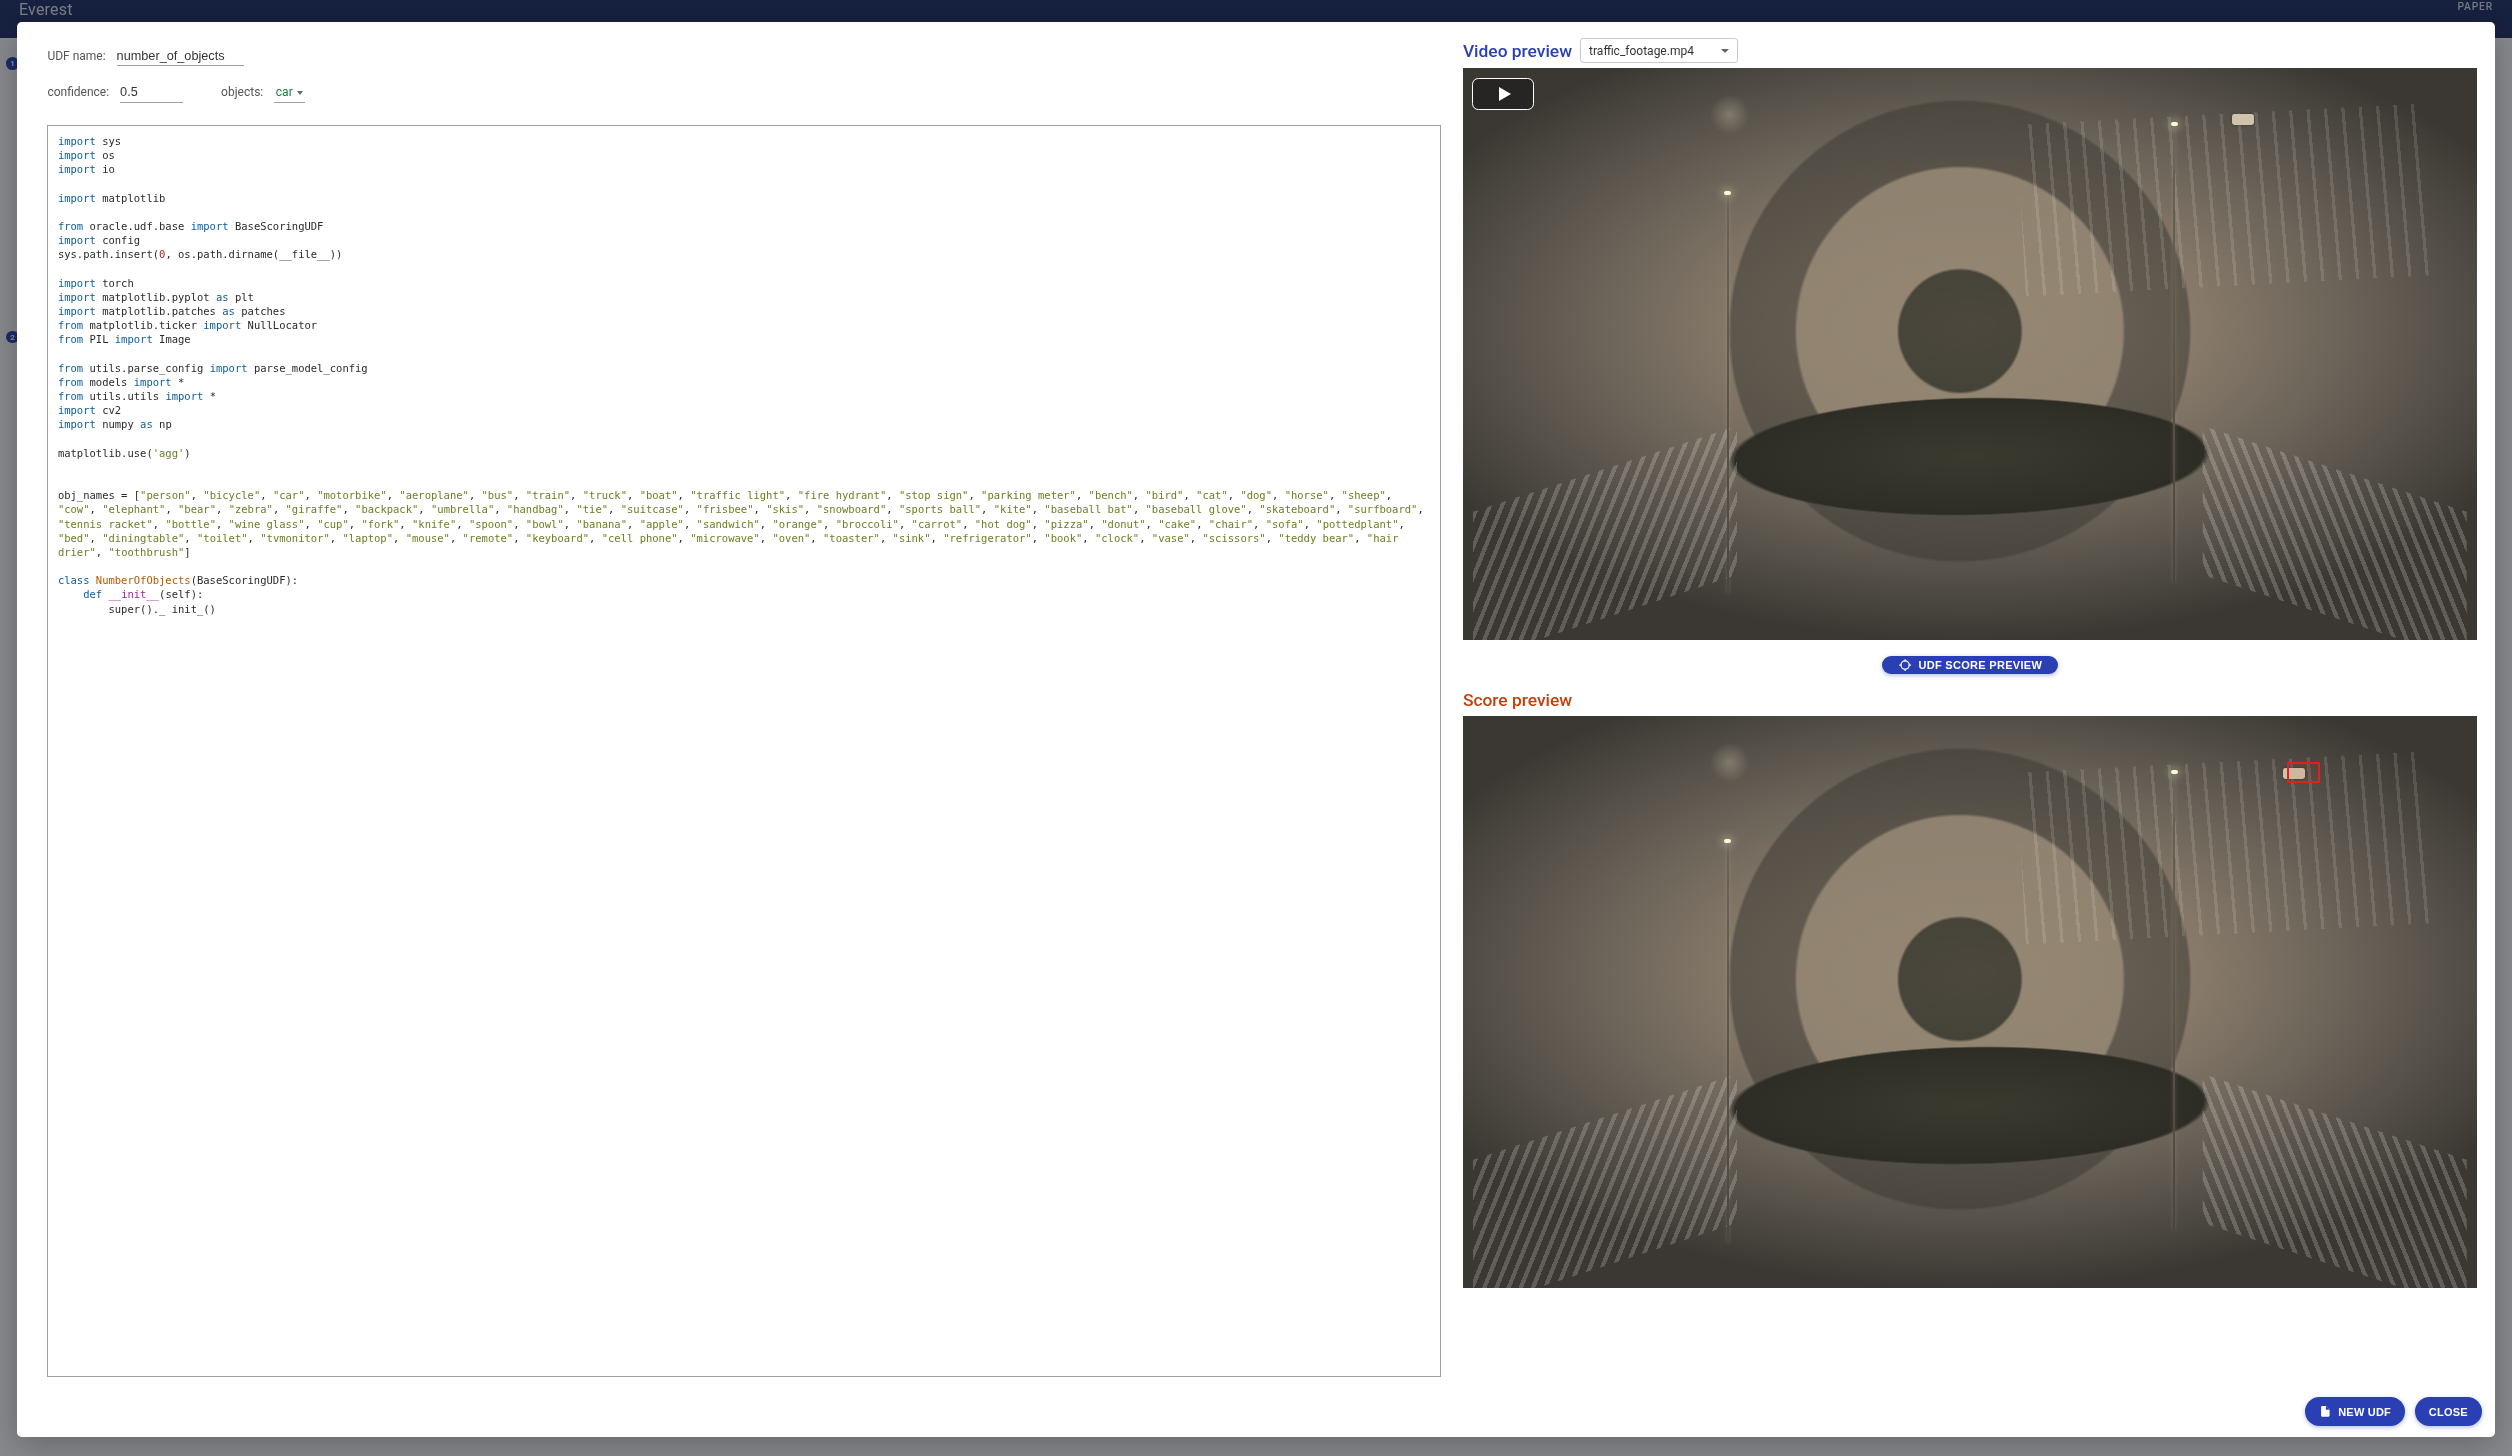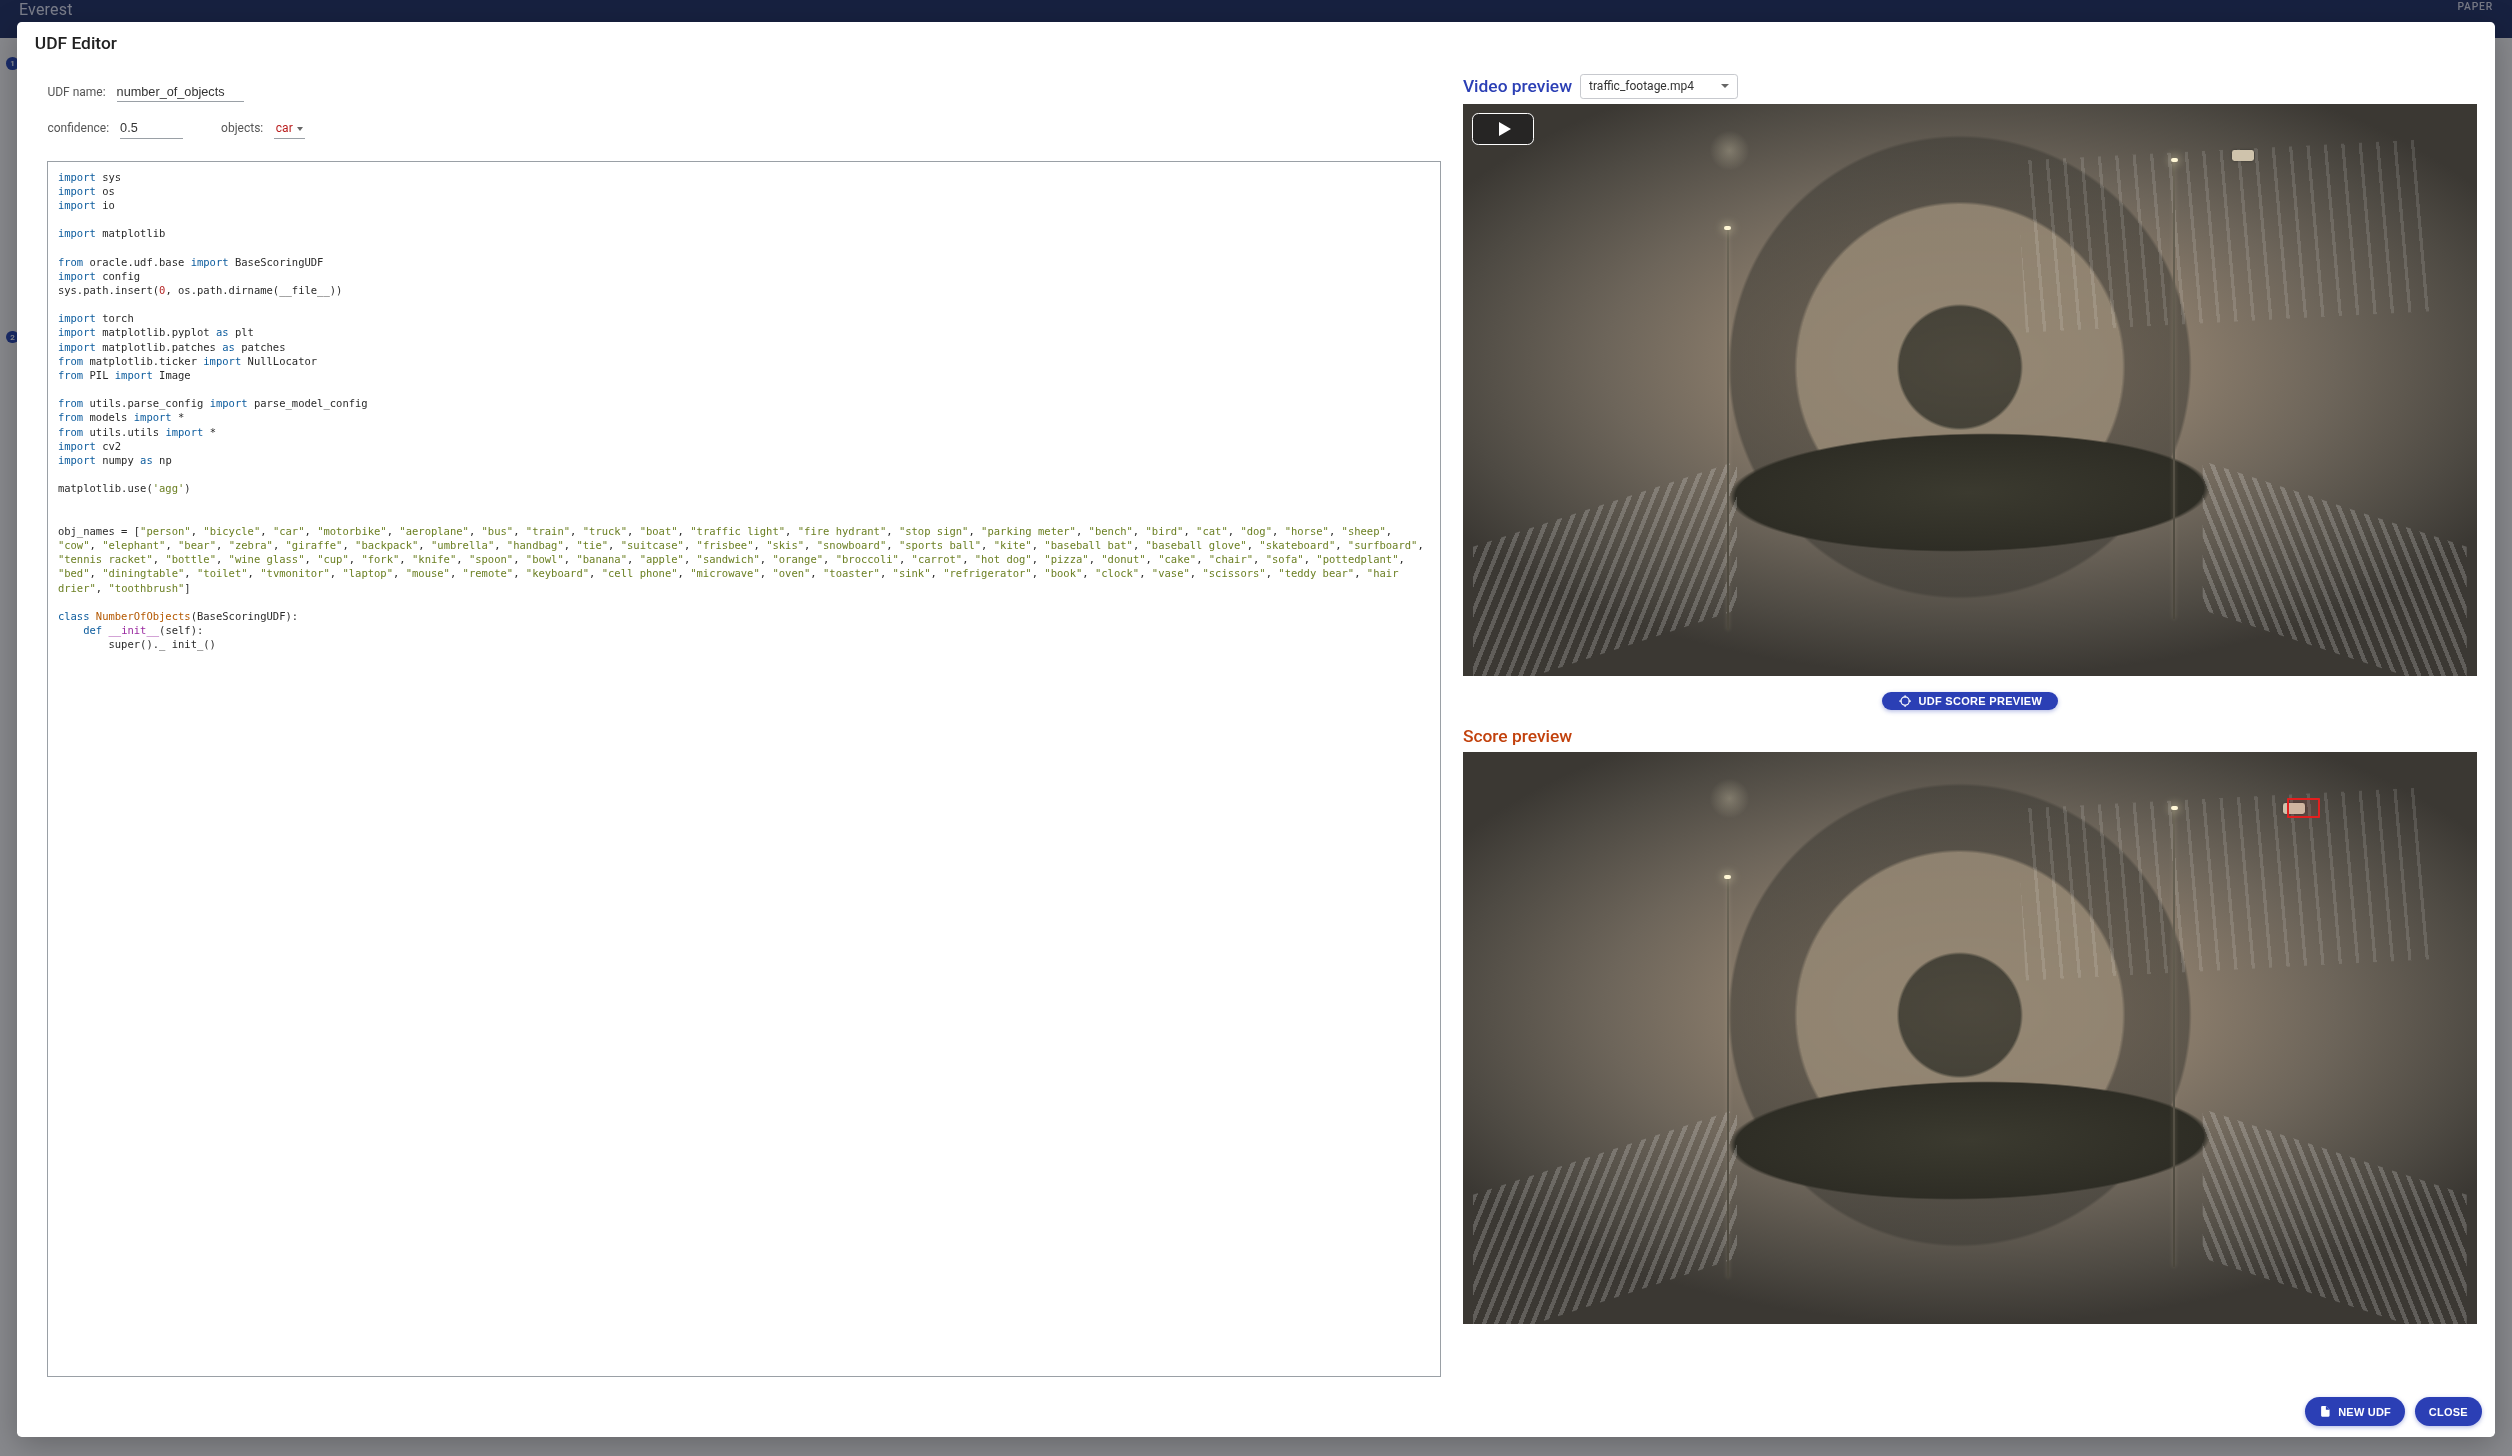--- a/index.html
+++ b/index.html
@@ -52,21 +52,21 @@
   .text-input {
     font-size: 12.7px; color: #333; border: none; border-bottom: 0.8px solid #9aa0a6;
     padding: 1.6px 0 2.4px 0; background: transparent; outline: none;
   }
   .text-input.name { width: 127px; }
   .text-input.conf { width: 63px; }
   .select-wrap {
     display: inline-flex; align-items: center; border-bottom: 0.8px solid #9aa0a6; padding: 0 1.6px 2.4px 1.6px; gap: 4.7px;
     cursor: pointer;
   }
-  .select-value { font-size: 12px; color: #b91c1c; }
+  .select-value { font-size: 12px; color: #15803d; }
   .caret-down {
     width: 0; height: 0; border-left: 3.2px solid transparent; border-right: 3.2px solid transparent; border-top: 4px solid #666; margin-top: 1.6px;
   }
 
   .code-box {
     margin: 22px 0 12px 11px;
     border: 0.8px solid #9aa0a6;
     flex: 1;
     overflow: auto;
     padding: 8px 9.5px;
@@ -191,23 +191,20 @@
   </div>
   <div class="side-stepper">
     <div class="step-dot">1</div>
     <div class="step-dot">2</div>
   </div>
 </div>
 
 <div class="modal-scrim"></div>
 
 <div class="modal">
-  <div class="modal-header">
-    <div class="modal-title">UDF Editor</div>
-  </div>
 
   <div class="modal-body">
 
     <div class="left-col">
       <div class="form-row">
         <span class="form-label">UDF name:</span>
         <input class="text-input name" value="number_of_objects" style="">
       </div>
       <div class="form-row second">
         <span class="form-label">confidence:</span>

